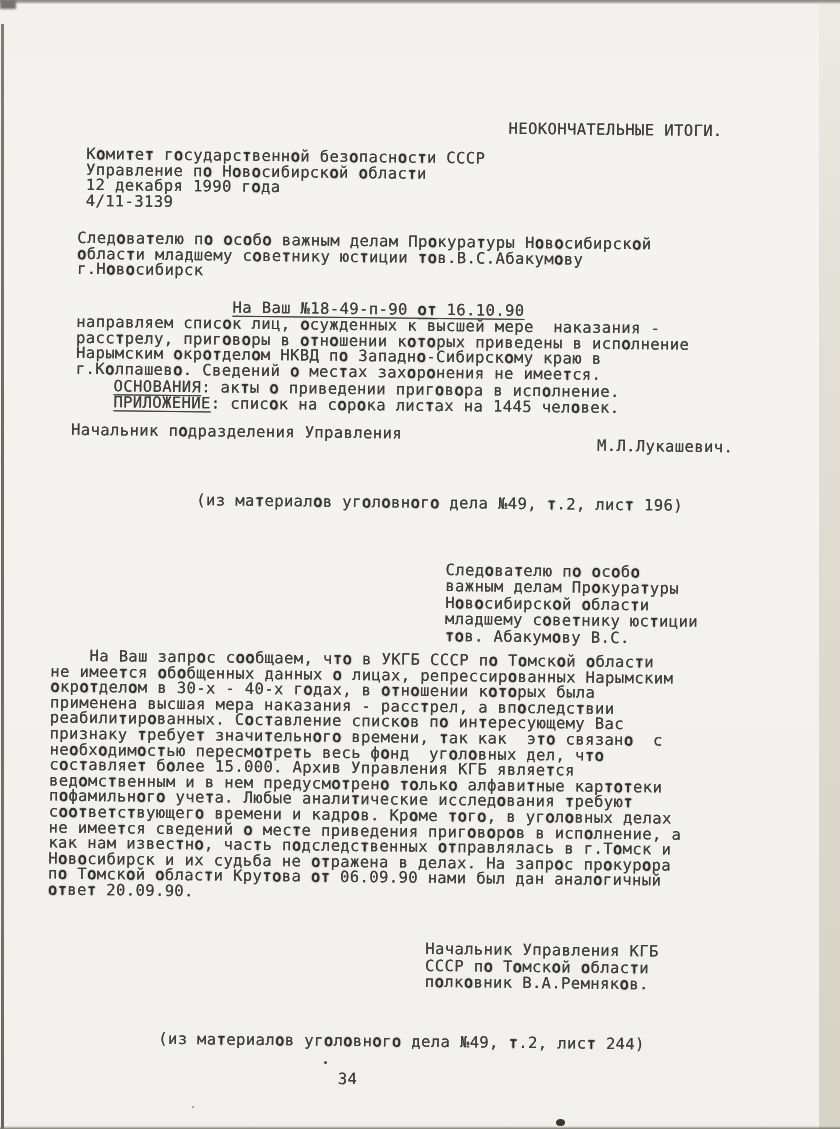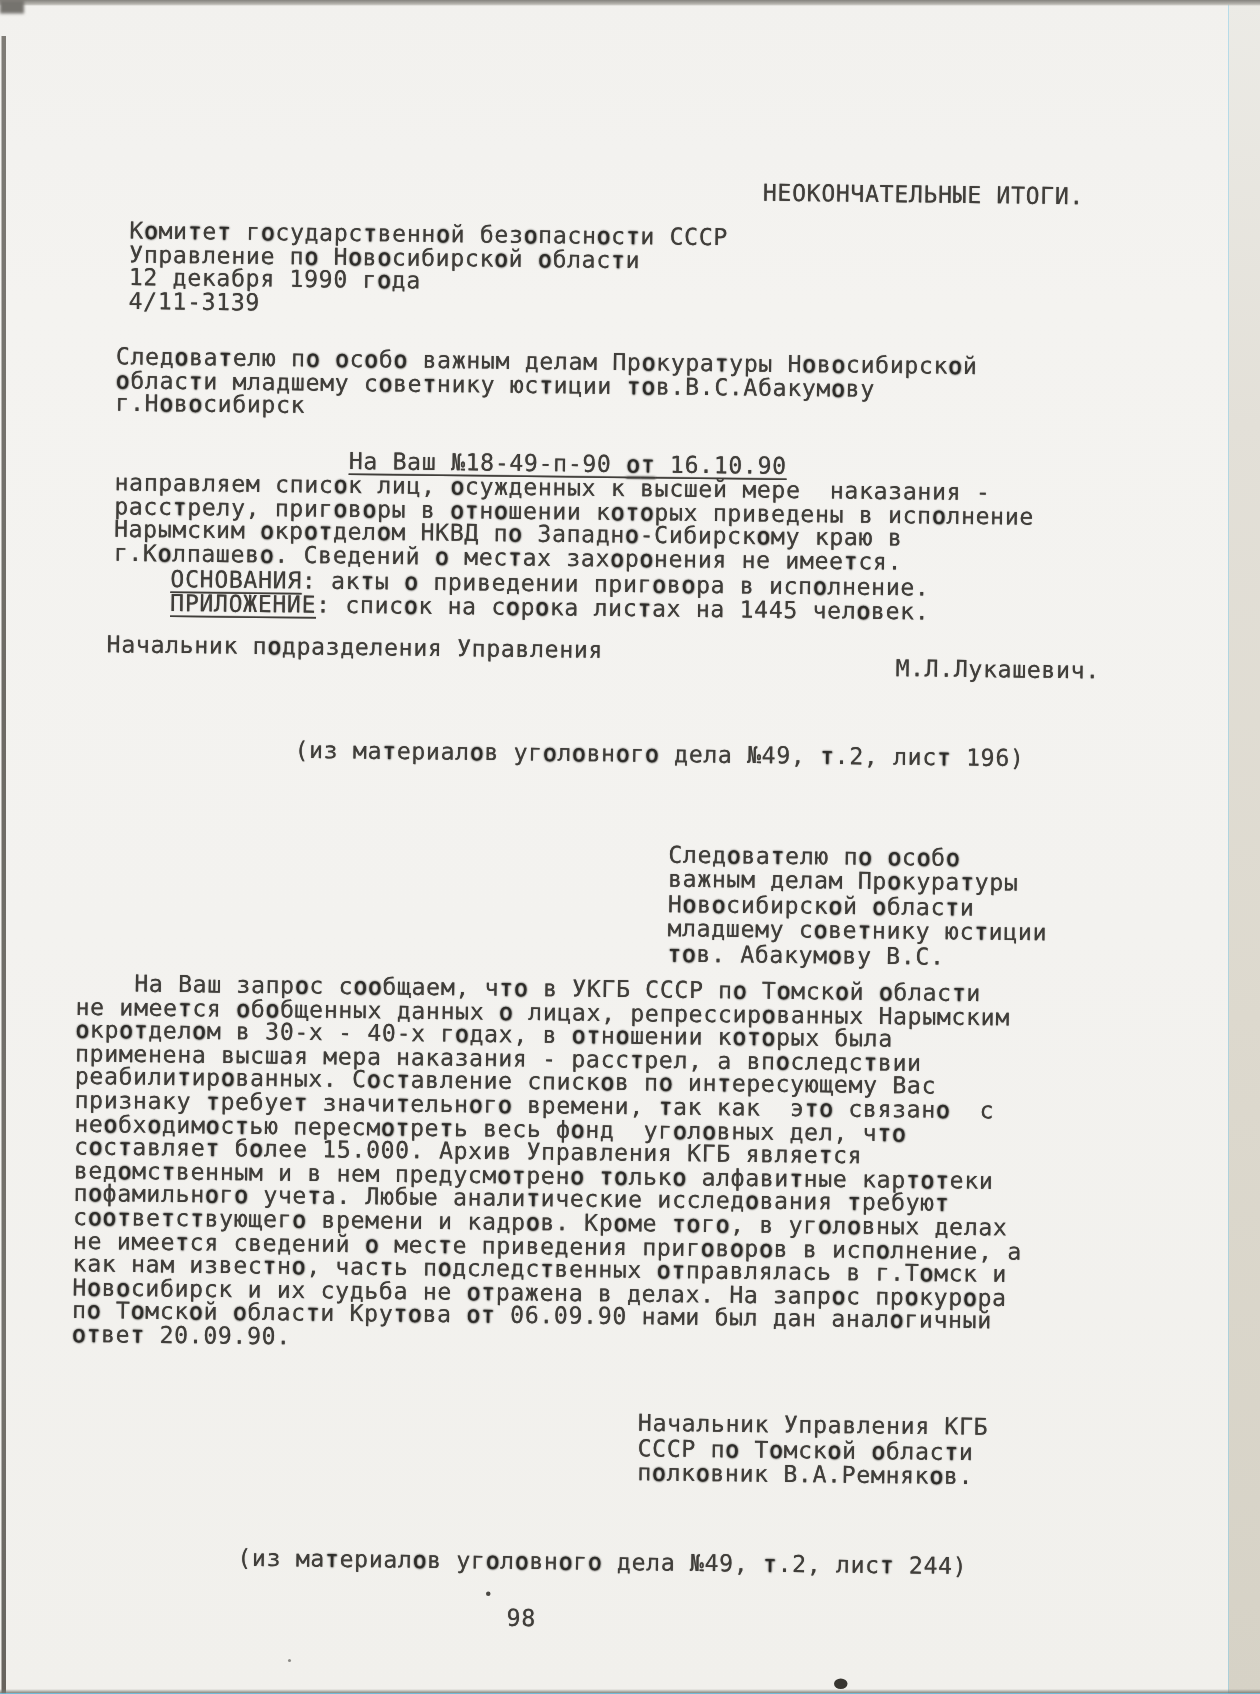--- a/index.html
+++ b/index.html
@@ -2,21 +2,21 @@
 <html><head>
 <meta charset="utf-8">
 <style>
   html,body{margin:0;padding:0;}
   body{
     width:840px;height:1129px;
     background:#e6e3dc;
     font-family:"DejaVu Sans Mono","Liberation Mono",monospace;
     overflow:hidden;
   }
-  .scan{position:relative;width:840px;height:1129px;background:#0ea5e9;overflow:hidden;}
+  .scan{position:relative;width:840px;height:1129px;background:#22c55e;overflow:hidden;}
   .paper{
     position:absolute;left:0;top:0;width:819px;height:1129px;
     background:linear-gradient(180deg,#f2f1ee 0%,#f4f3f0 18%,#f3f2ef 55%,#f1f0ec 100%);
   }
   .right-band{
     position:absolute;left:819px;top:0;width:21px;height:1129px;
     background:linear-gradient(180deg,#ecebe6 0%,#e3e0d8 25%,#ddd9ce 60%,#d6d2c6 100%);
   }
   .edge-top{position:absolute;left:0;top:0;width:840px;height:4px;
     background:linear-gradient(180deg,#84827d,#b9b7b1 70%,rgba(200,198,192,0));}
@@ -105,19 +105,19 @@
 Н<span class="ink">о</span>в<span class="ink">о</span>сибирск и их судьба не <span class="ink">о</span><span class="ink">т</span>ражена в делах. На запр<span class="ink">о</span>с пр<span class="ink">о</span>кур<span class="ink">о</span>ра
 п<span class="ink">о</span> Т<span class="ink">о</span>мск<span class="ink">о</span>й <span class="ink">о</span>блас<span class="ink">т</span>и Кру<span class="ink">т</span><span class="ink">о</span>ва <span class="ink">о</span><span class="ink">т</span> 06.09.90 нами был дан анал<span class="ink">о</span>гичный
 <span class="ink">о</span><span class="ink">т</span>ве<span class="ink">т</span> 20.09.90.</div>
 
     <div class="blk tw lh165" style="left:436px;top:936px;">Начальник Управления КГБ
 СССР п<span class="ink">о</span> Т<span class="ink">о</span>мск<span class="ink">о</span>й <span class="ink">о</span>блас<span class="ink">т</span>и
 п<span class="ink">о</span>лк<span class="ink">о</span>вник В.А.Ремняк<span class="ink">о</span>в.</div>
 
     <div class="blk tw" style="left:170px;top:1028px;">(из ма<span class="ink">т</span>ериал<span class="ink">о</span>в уг<span class="ink">о</span>л<span class="ink">о</span>вн<span class="ink">о</span>г<span class="ink">о</span> дела №49, <span class="ink">т</span>.2, лис<span class="ink">т</span> 244)</div>
 
-    <div class="blk tw" style="left:350px;top:1066px;">98</div>
+    <div class="blk tw" style="left:350px;top:1066px;">34</div>
   </div>
 
   <div class="speck" id="speck-dot1"></div>
   <div class="speck" id="speck-dot2"></div>
   <div class="speck" id="speck-dot3"></div>
 </div>
 
 </body></html>

